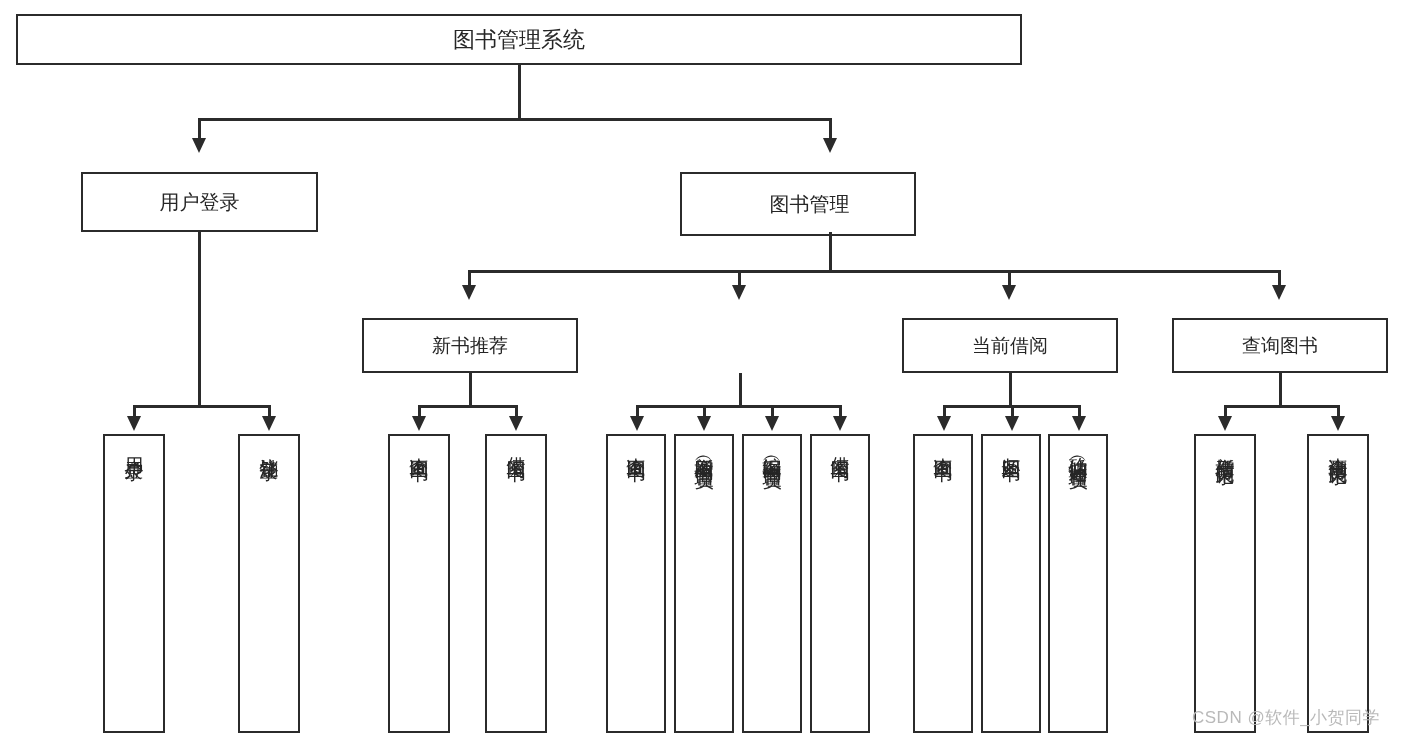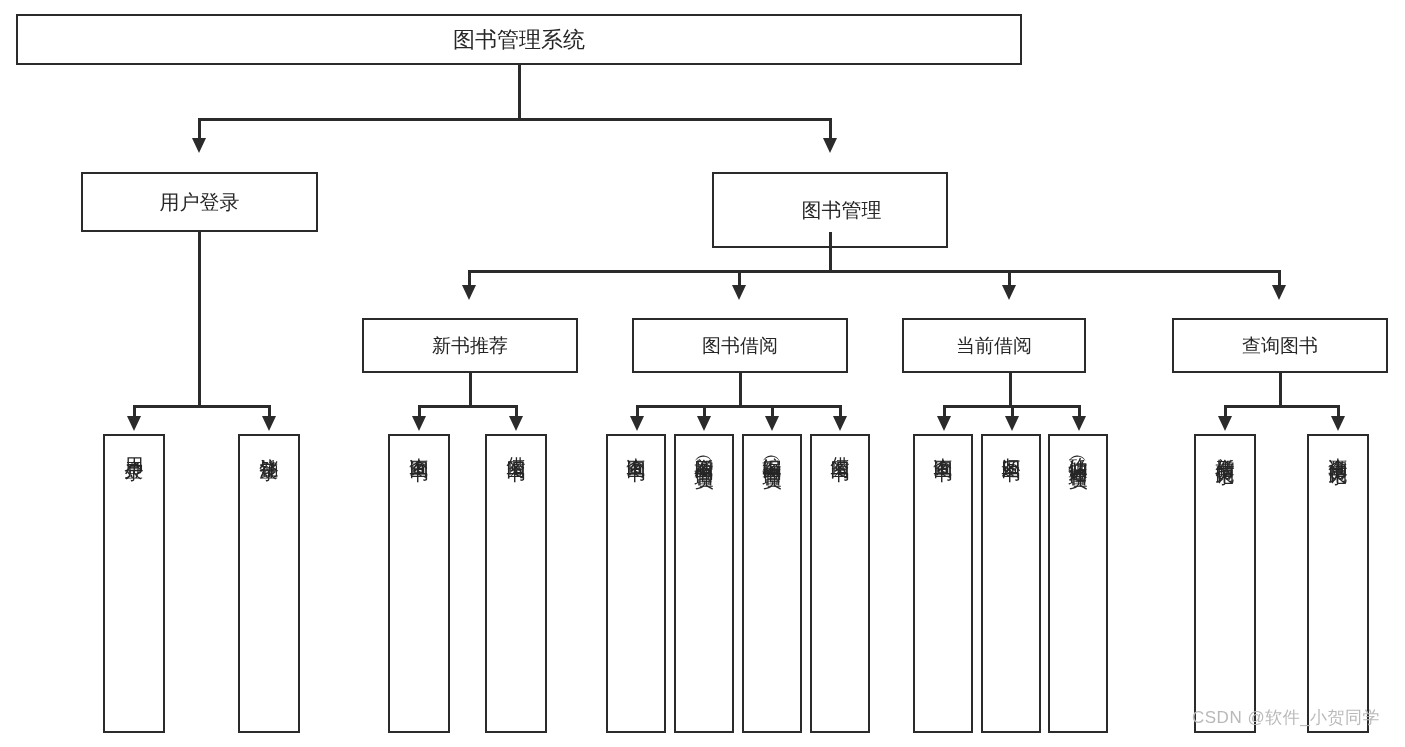--- a/index.html
+++ b/index.html
@@ -91,21 +91,21 @@
   <div class="hline" style="left:198px; top:118px; width:633px;"></div>
   <div class="vline" style="left:198px; top:118px; height:22px;"></div>
   <div class="vline" style="left:829px; top:118px; height:22px;"></div>
   <div class="arrow" style="left:192px; top:138px;"></div>
   <div class="arrow" style="left:823px; top:138px;"></div>
 
   <div class="node level2" style="left:81px; top:172px; width:237px; height:60px;">
     <span>用户登录</span>
   </div>
 
-  <div class="node level2" style="left:712px; top:172px; width:236px; height:76px;padding-left:23px;">
+  <div class="node level2" style="left:680px; top:172px; width:236px; height:64px;padding-left:23px;">
     <span>图书管理</span>
   </div>
 
   <div class="vline" style="left:198px; top:232px; height:175px;"></div>
   <div class="hline" style="left:133px; top:405px; width:137px;"></div>
   <div class="vline" style="left:133px; top:405px; height:13px;"></div>
   <div class="vline" style="left:268px; top:405px; height:13px;"></div>
   <div class="arrow" style="left:127px; top:416px;"></div>
   <div class="arrow" style="left:262px; top:416px;"></div>
 
@@ -116,24 +116,21 @@
   <div class="vline" style="left:1008px; top:270px; height:17px;"></div>
   <div class="vline" style="left:1278px; top:270px; height:17px;"></div>
   <div class="arrow" style="left:462px; top:285px;"></div>
   <div class="arrow" style="left:732px; top:285px;"></div>
   <div class="arrow" style="left:1002px; top:285px;"></div>
   <div class="arrow" style="left:1272px; top:285px;"></div>
 
   <div class="node level3" style="left:362px; top:318px; width:216px; height:55px;text-align:center;">
     <span>新书推荐</span>
   </div>
-  <div class="node level3" style="left:632px; top:318px; width:216px; height:55px;">
-    <span>图书借阅</span>
-  </div>
-  <div class="node level3" style="left:902px; top:318px; width:184px; height:55px;">
+  <div class="node level3" style="left:902px; top:318px; width:216px; height:55px;">
     <span>当前借阅</span>
   </div>
   <div class="node level3" style="left:1172px; top:318px; width:216px; height:55px;">
     <span>查询图书</span>
   </div>
 
   <div class="vline" style="left:469px; top:373px; height:34px;"></div>
   <div class="hline" style="left:418px; top:405px; width:100px;"></div>
   <div class="vline" style="left:418px; top:405px; height:13px;"></div>
   <div class="vline" style="left:515px; top:405px; height:13px;"></div>

